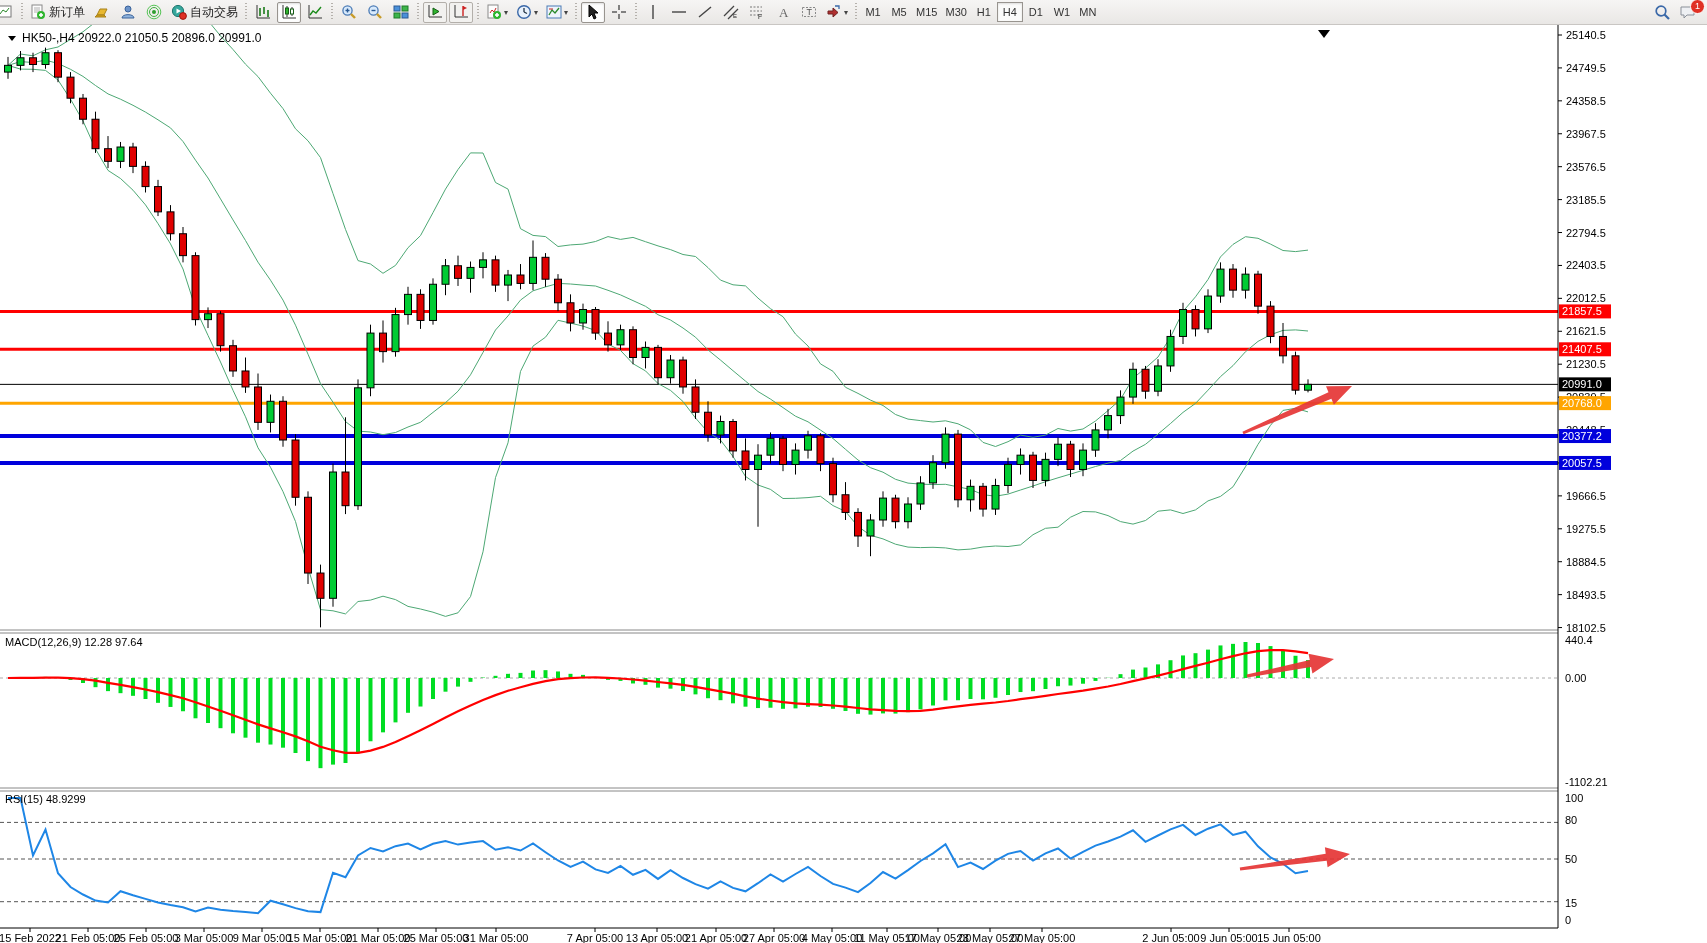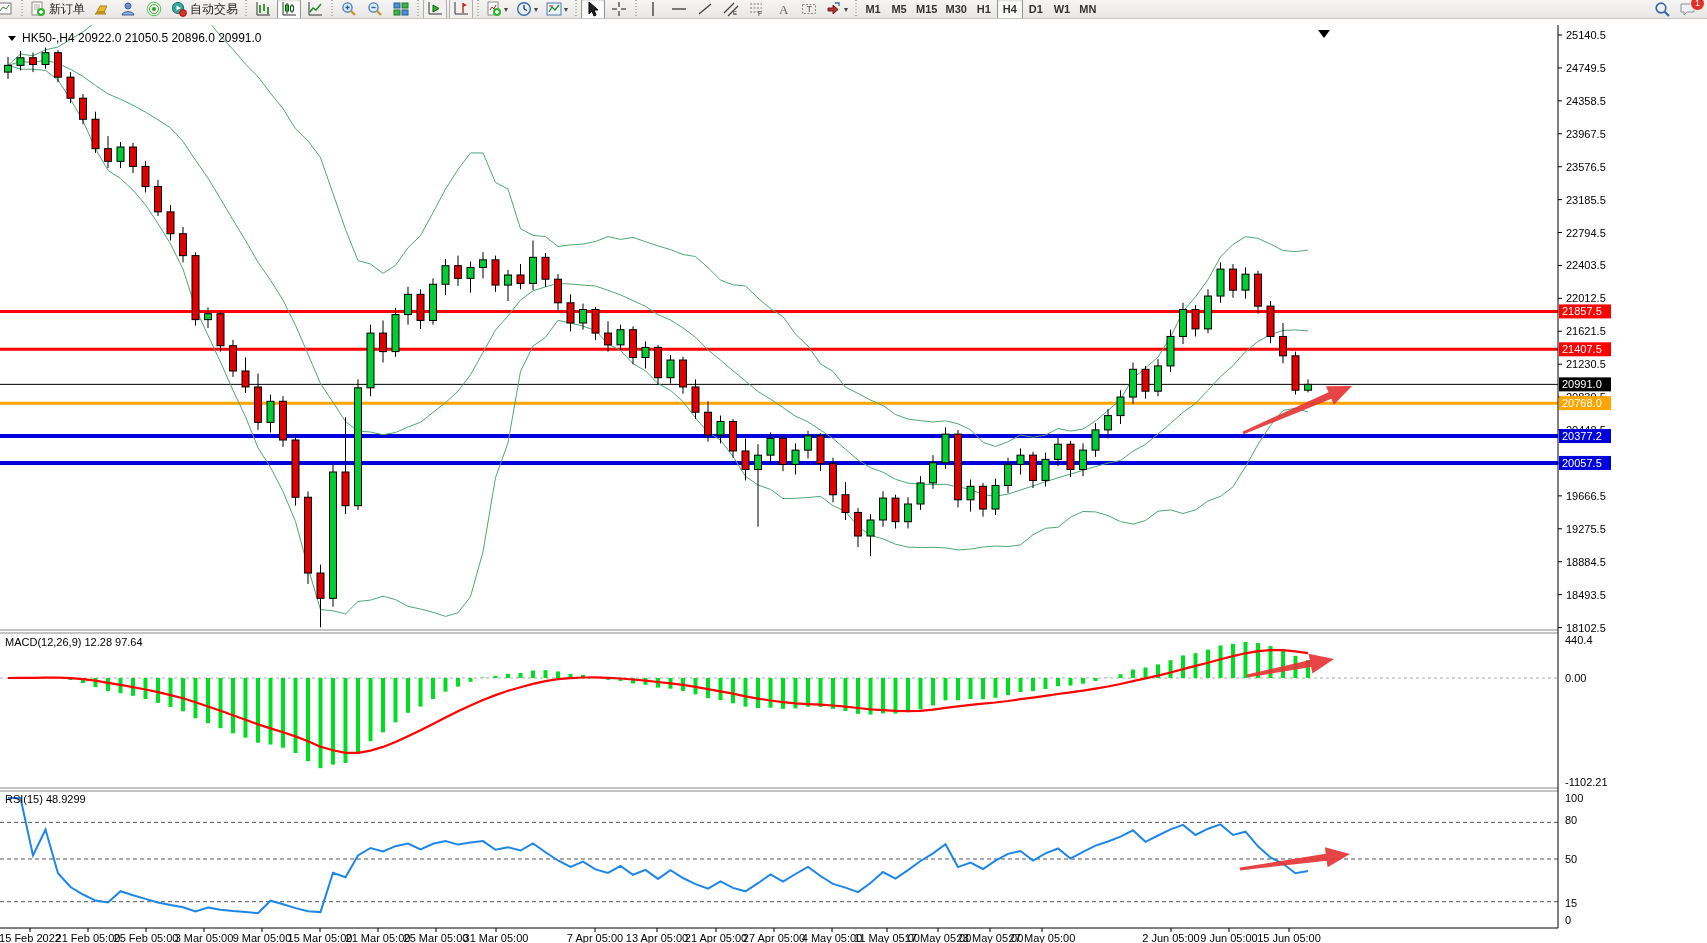--- a/index.html
+++ b/index.html
@@ -1,30 +1,30 @@
 <!DOCTYPE html>
 <html><head>
 <meta charset="utf-8">
 <style>
   html,body{margin:0;padding:0;background:#fff;font-family:"Liberation Sans",sans-serif;}
   #app{position:relative;width:1707px;height:943px;overflow:hidden;background:#fff;}
   
-  #toolbar{position:absolute;left:0;top:0;width:1707px;height:19px;box-sizing:border-box;
+  #toolbar{position:absolute;left:0;top:0;width:1707px;height:25px;box-sizing:border-box;
     background:linear-gradient(#f6f5f4,#e9e7e5);border-bottom:1px solid #c9c6c3;
     display:flex;align-items:center;overflow:hidden;z-index:5;}
   .tb-btn{height:21px;min-width:24px;padding:0 2px;margin:0 1px;display:flex;align-items:center;justify-content:center;
     border:1px solid transparent;border-radius:2px;box-sizing:border-box;color:#222;}
   .tb-btn.pressed{border:1px solid #98948f;background:#fdfdfd;box-shadow:inset 0 1px 2px rgba(0,0,0,.12);}
   .tb-btn.boxed{border:1px solid #b3afaa;background:#f2f1ef;}
   .tb-btn .lbl{font-size:12px;margin-left:3px;white-space:nowrap;}
   .tb-grip{width:4px;height:18px;margin:0 2px;background:repeating-linear-gradient(#b5b1ac 0 1px,transparent 1px 3px);
     background-size:2px 100%;background-repeat:no-repeat;background-position:1px 0;}
   .caret{font-size:8px;color:#444;margin-left:2px;}
   .tf-btn{height:20px;min-width:26px;padding:0 3px;margin:0;display:flex;align-items:center;justify-content:center;
-    font-size:11px;color:#333;border:1px solid transparent;box-sizing:border-box;font-weight:bold;}
+    font-size:11px;color:#333;border:1px solid transparent;box-sizing:border-box;}
   .tf-btn.active{border:1px solid #98948f;background:#fbfbfa;box-shadow:inset 0 1px 2px rgba(0,0,0,.12);text-align:center;}
   #tb-right{margin-left:auto;display:flex;align-items:center;padding-right:6px;}
   .badge{position:absolute;top:-4px;right:-6px;background:#e03024;color:#fff;border-radius:50%;
     width:13px;height:13px;font-size:9px;display:flex;align-items:center;justify-content:center;border:1px solid #fff;}
   .chat-wrap{position:relative;}
   svg.icon{display:block;}
   
   #chart-svg{position:absolute;left:0;top:0;}
 </style>
 </head>

